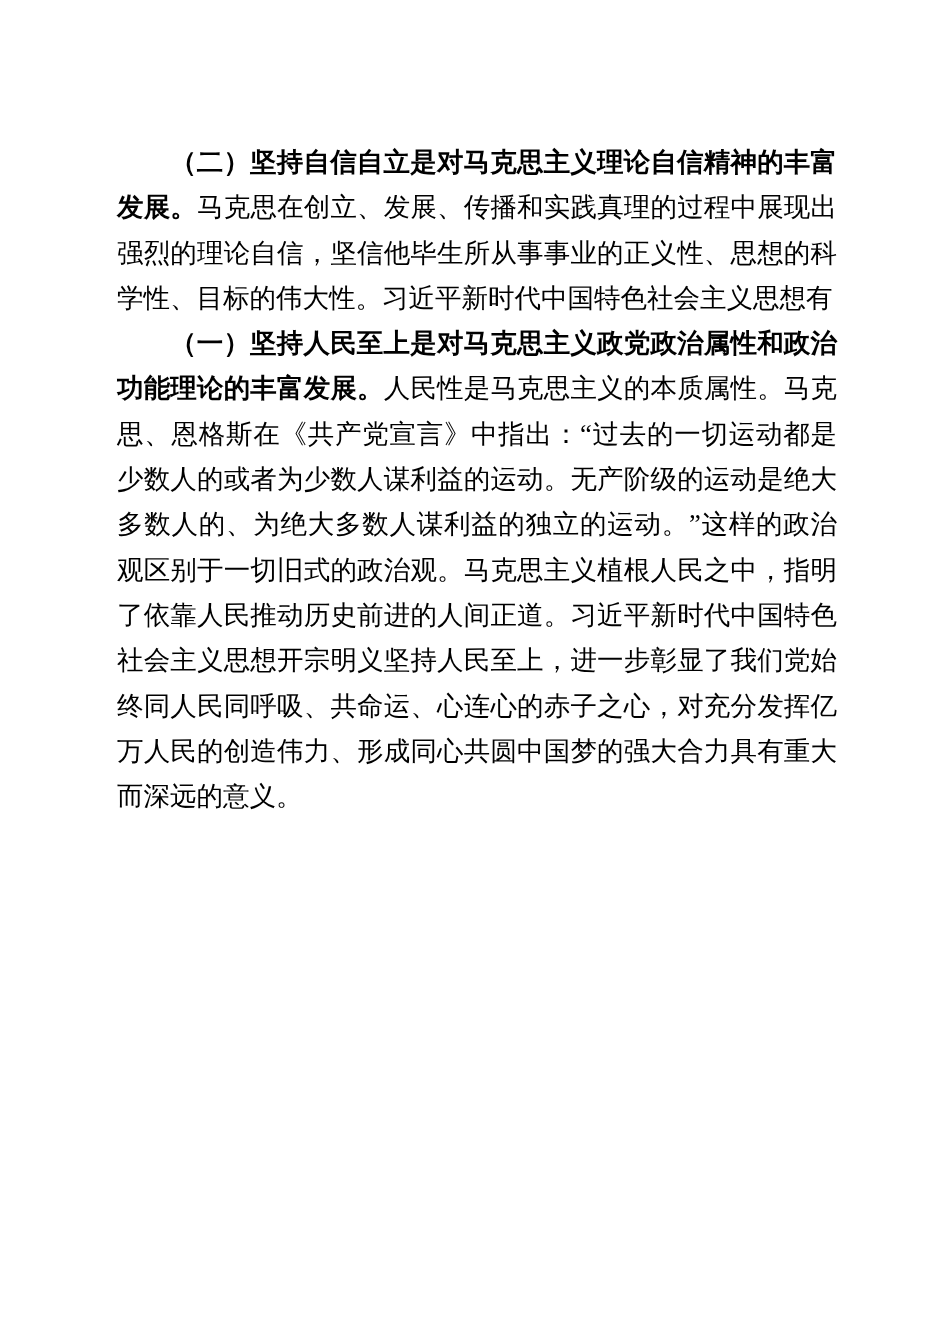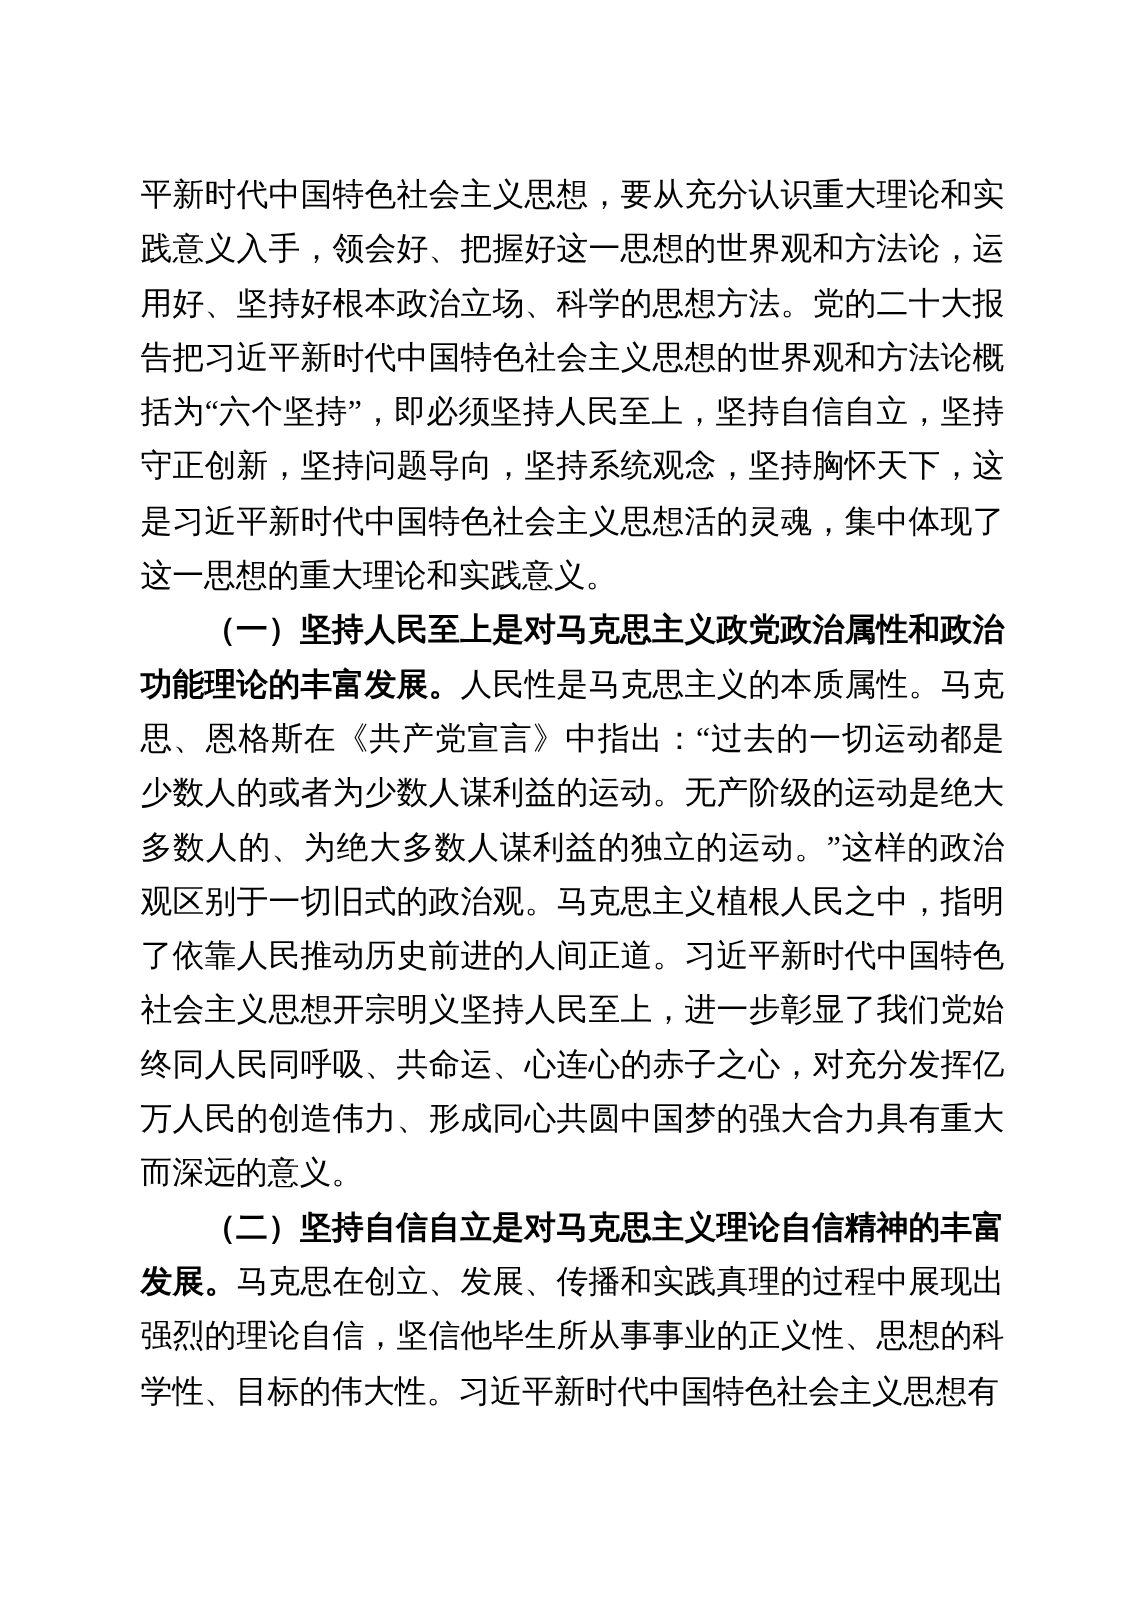--- a/index.html
+++ b/index.html
@@ -44,20 +44,19 @@
   .seg-regular {
     font-weight: 400;
   }
 </style>
 </head>
 <body>
 
 <div class="page">
   <div class="doc-body">
 
-    <p class="para"><span class="seg-regular">平新时代中国特色社会主义思想，要从充分认识重大理论和实践意义入手，领会好、把握好这一思想的世界观和方法论，运用好、坚持好根本政治立场、科学的思想方法。党的二十大报告把习近平新时代中国特色社会主义思想的世界观和方法论概括为“六个坚持”，即必须坚持人民至上，坚持自信自立，坚持守正创新，坚持问题导向，坚持系统观念，坚持胸怀天下，这是习近平新时代中国特色社会主义思想活的灵魂，集中体现了这一思想的重大理论和实践意义。</span></p>
+
+    <p class="para indent"><span class="seg-bold">（二）坚持自信自立是对马克思主义理论自信精神的丰富发展。</span><span class="seg-regular">马克思在创立、发展、传播和实践真理的过程中展现出强烈的理论自信，坚信他毕生所从事事业的正义性、思想的科学性、目标的伟大性。习近平新时代中国特色社会主义思想有</span></p>
 
     <p class="para indent"><span class="seg-bold">（一）坚持人民至上是对马克思主义政党政治属性和政治功能理论的丰富发展。</span><span class="seg-regular">人民性是马克思主义的本质属性。马克思、恩格斯在《共产党宣言》中指出：“过去的一切运动都是少数人的或者为少数人谋利益的运动。无产阶级的运动是绝大多数人的、为绝大多数人谋利益的独立的运动。”这样的政治观区别于一切旧式的政治观。马克思主义植根人民之中，指明了依靠人民推动历史前进的人间正道。习近平新时代中国特色社会主义思想开宗明义坚持人民至上，进一步彰显了我们党始终同人民同呼吸、共命运、心连心的赤子之心，对充分发挥亿万人民的创造伟力、形成同心共圆中国梦的强大合力具有重大而深远的意义。</span></p>
-
-    <p class="para indent"><span class="seg-bold">（二）坚持自信自立是对马克思主义理论自信精神的丰富发展。</span><span class="seg-regular">马克思在创立、发展、传播和实践真理的过程中展现出强烈的理论自信，坚信他毕生所从事事业的正义性、思想的科学性、目标的伟大性。习近平新时代中国特色社会主义思想有</span></p>
 
   </div>
 </div>
 
 </body></html>

